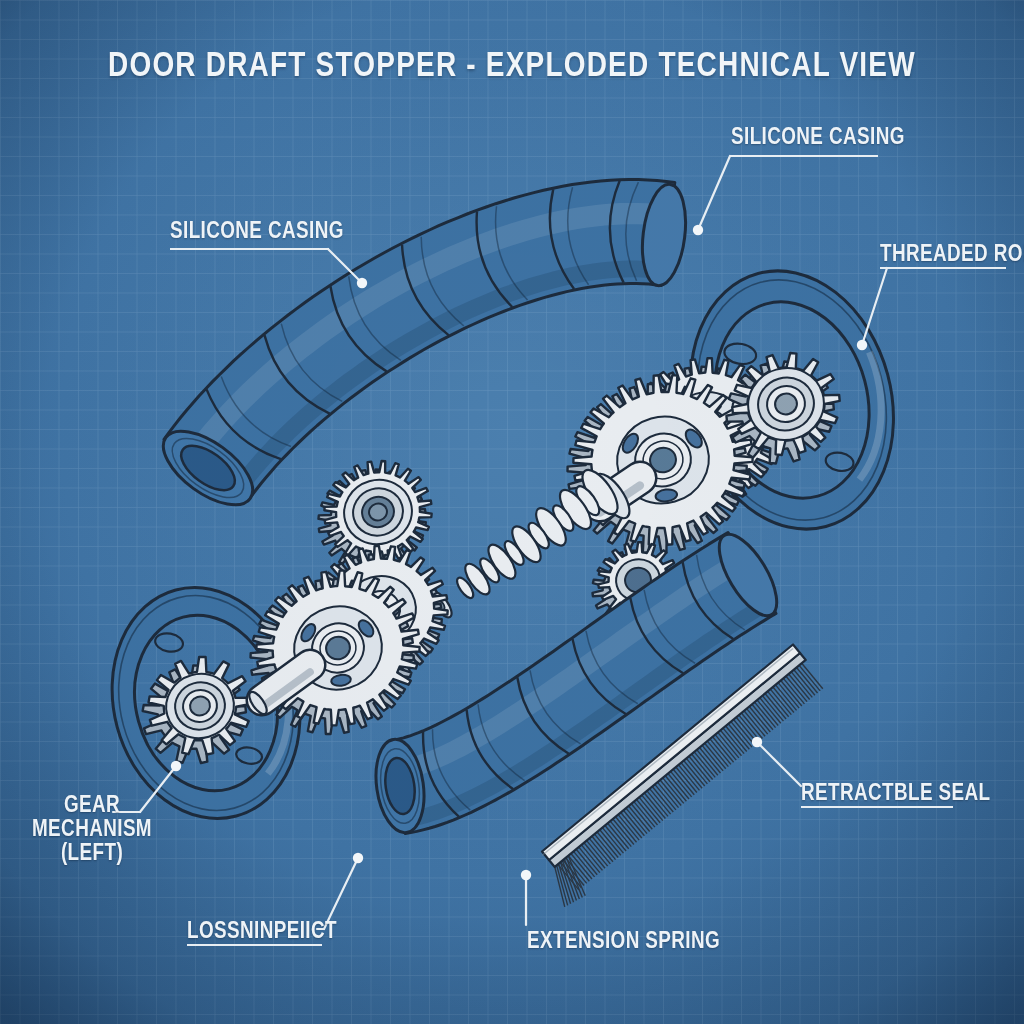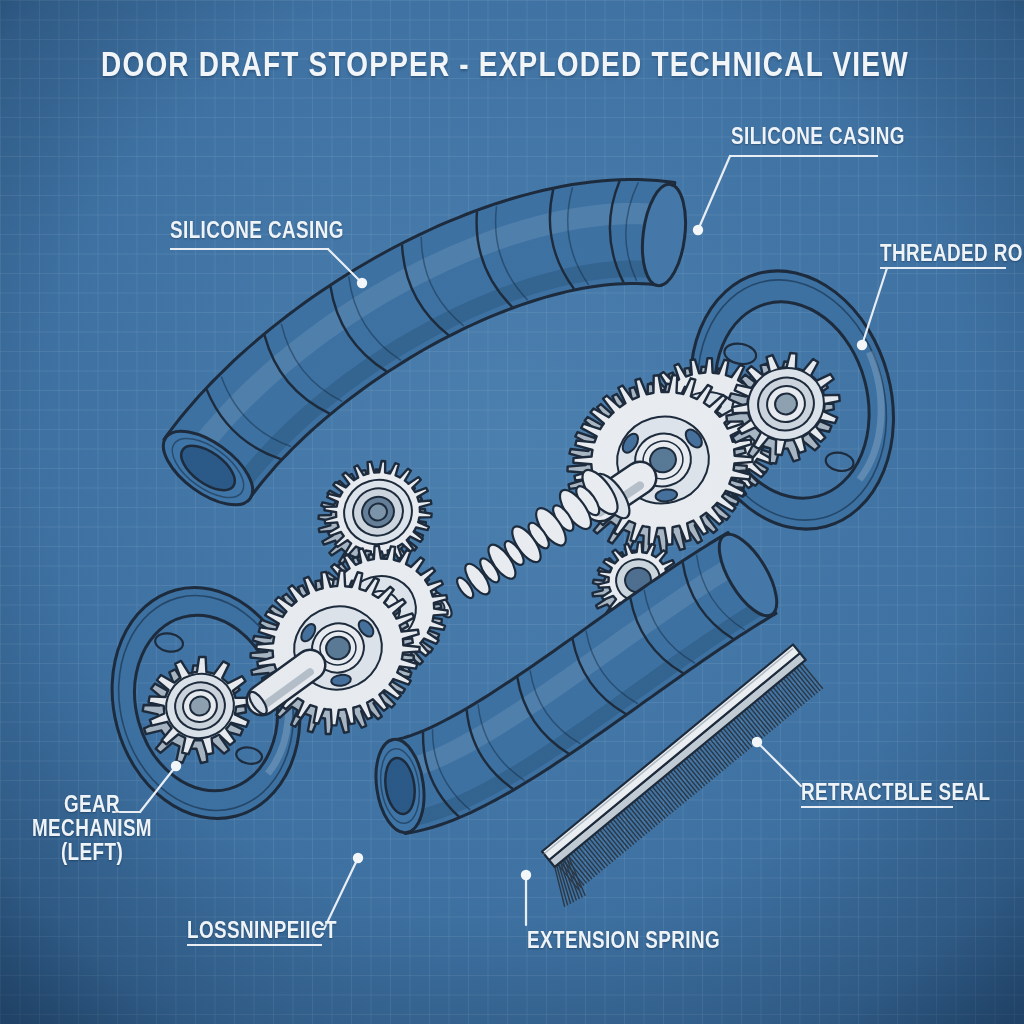--- a/index.html
+++ b/index.html
@@ -6,21 +6,21 @@
   .stage{position:relative;width:1024px;height:1024px;overflow:hidden;background:#35618d;}
   svg{position:absolute;left:0;top:0;}
   .lbl{
     position:absolute;color:#eef3f7;
     font-family:"Liberation Sans",sans-serif;font-weight:700;
     font-size:23px;line-height:24px;letter-spacing:.5px;white-space:nowrap;
     transform:scaleX(.82);transform-origin:0 0;
     text-shadow:0 1px 2px rgba(5,20,40,.35);
   }
   .lbl.center{transform-origin:50% 0;text-align:center;}
-  .title-wrap{position:absolute;top:44px;left:0;width:1024px;text-align:left;}
+  .title-wrap{position:absolute;top:44px;left:0;width:1024px;text-align:center;}
   .title-wrap span{
     display:inline-block;color:#f1f5f8;
     font-family:"Liberation Sans",sans-serif;font-weight:700;
     font-size:35px;letter-spacing:1.5px;white-space:nowrap;
     transform:scaleX(.8);transform-origin:50% 0;
     text-shadow:0 2px 3px rgba(5,20,40,.3);
   }
 </style>
 </head>
 <body>

